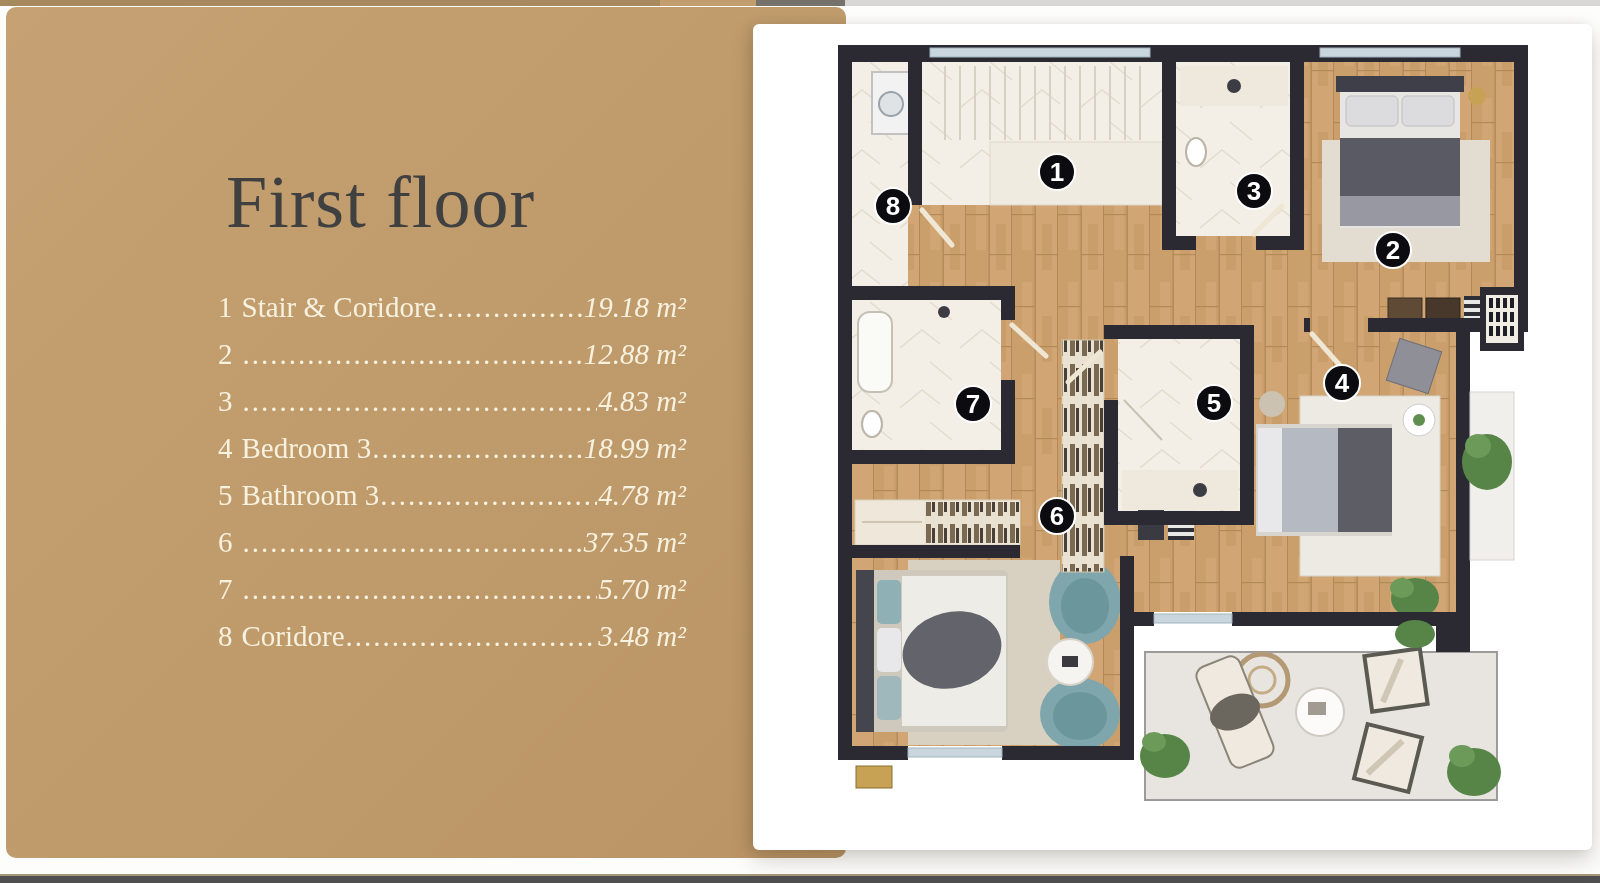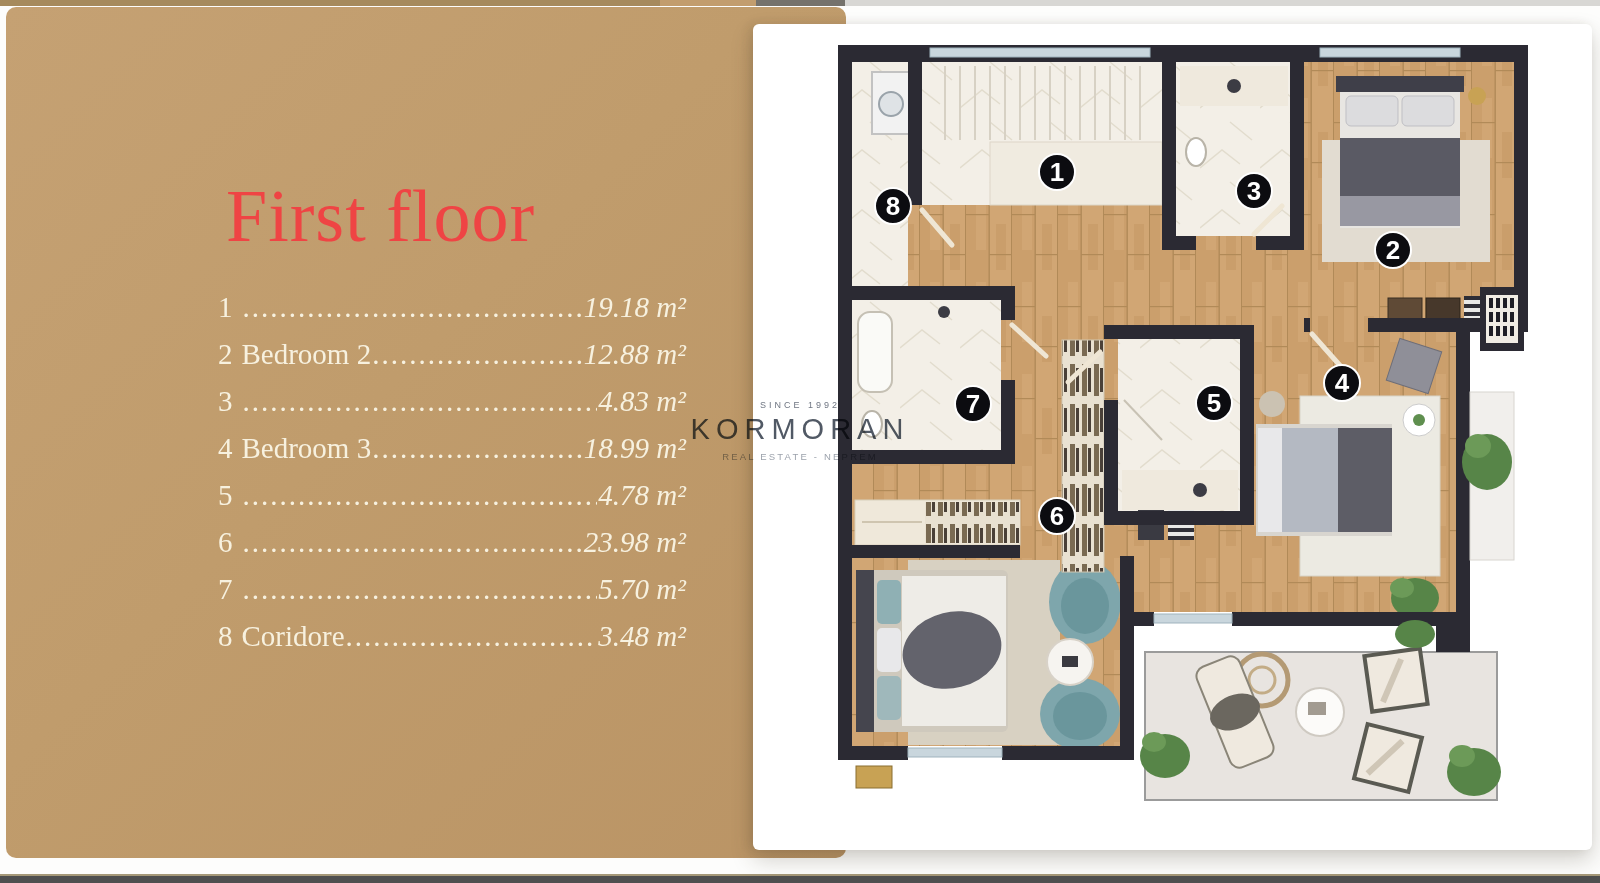--- a/index.html
+++ b/index.html
@@ -18,21 +18,21 @@
 
   
   .tan-panel{left:6px;top:7px;width:840px;height:851px;border-radius:10px;
     background:linear-gradient(135deg,#c5a173 0%,#c09c6c 45%,#ba9465 100%);z-index:1;}
 
   
   .plan-card{left:753px;top:24px;width:839px;height:826px;background:#ffffff;border-radius:6px;
     box-shadow:0 10px 22px rgba(60,50,30,.22), -4px 0 10px rgba(60,50,30,.10);z-index:2;}
 
   
-  .page-title{left:226px;top:174px;width:520px;color:#ef4444;font-family:"Liberation Serif",serif;
+  .page-title{left:226px;top:160px;width:520px;color:#404040;font-family:"Liberation Serif",serif;
     font-size:74px;font-weight:400;letter-spacing:1px;z-index:3;}
   .legend{left:218px;top:284px;width:468px;z-index:3;color:#f7f1df;
     font-family:"Liberation Serif",serif;font-size:29px;line-height:47px;}
   .legend .row{display:flex;align-items:baseline;white-space:nowrap;}
   .legend .num{flex:0 0 auto;margin-right:9px;}
   .legend .lbl{flex:0 0 auto;}
   .legend .dots{flex:1 1 auto;overflow:hidden;letter-spacing:2px;margin:0 1px;}
   .legend .area{flex:0 0 auto;font-style:italic;}
 
   
@@ -57,49 +57,50 @@
 
   <div class="abs tan-panel"></div>
 
   <div class="abs plan-card"></div>
 
   <div class="abs page-title">First floor</div>
 
   <div class="abs legend">
     <div class="row">
       <span class="num">1</span>
+      <span class="lbl">Stair &amp; Coridore</span>
       <span class="dots">................................................</span>
       <span class="area">19.18 m²</span>
     </div>
     <div class="row">
       <span class="num">2</span>
-      <span class="lbl">Bedroom 2</span>
       <span class="dots">................................................</span>
       <span class="area">12.88 m²</span>
     </div>
     <div class="row">
       <span class="num">3</span>
       <span class="dots">................................................</span>
       <span class="area">4.83 m²</span>
     </div>
     <div class="row">
       <span class="num">4</span>
       <span class="lbl">Bedroom 3</span>
       <span class="dots">................................................</span>
       <span class="area">18.99 m²</span>
     </div>
     <div class="row">
       <span class="num">5</span>
+      <span class="lbl">Bathroom 3</span>
       <span class="dots">................................................</span>
       <span class="area">4.78 m²</span>
     </div>
     <div class="row">
       <span class="num">6</span>
       <span class="dots">................................................</span>
-      <span class="area">23.98 m²</span>
+      <span class="area">37.35 m²</span>
     </div>
     <div class="row">
       <span class="num">7</span>
       <span class="dots">................................................</span>
       <span class="area">5.70 m²</span>
     </div>
     <div class="row">
       <span class="num">8</span>
       <span class="lbl">Coridore</span>
       <span class="dots">................................................</span>
@@ -359,19 +360,14 @@
           <circle cx="973" cy="404" r="18" fill="#0c0c10" stroke="#ffffff" stroke-width="2"></circle>
           <text x="973" y="413" text-anchor="middle" fill="#ffffff" font-size="26" font-weight="bold" font-family="&quot;Liberation Sans&quot;, sans-serif">7</text>
         </g>
         <g>
           <circle cx="893" cy="206" r="18" fill="#0c0c10" stroke="#ffffff" stroke-width="2"></circle>
           <text x="893" y="215" text-anchor="middle" fill="#ffffff" font-size="26" font-weight="bold" font-family="&quot;Liberation Sans&quot;, sans-serif">8</text>
         </g>
       </g>
   </svg>
 
-  <div class="abs watermark">
-    <div class="wm-since">SINCE 1992</div>
-    <div class="wm-brand">KORMORAN</div>
-    <div class="wm-tag">REAL ESTATE - NEPREM</div>
-  </div>
 
 </div>
 
 </body></html>

